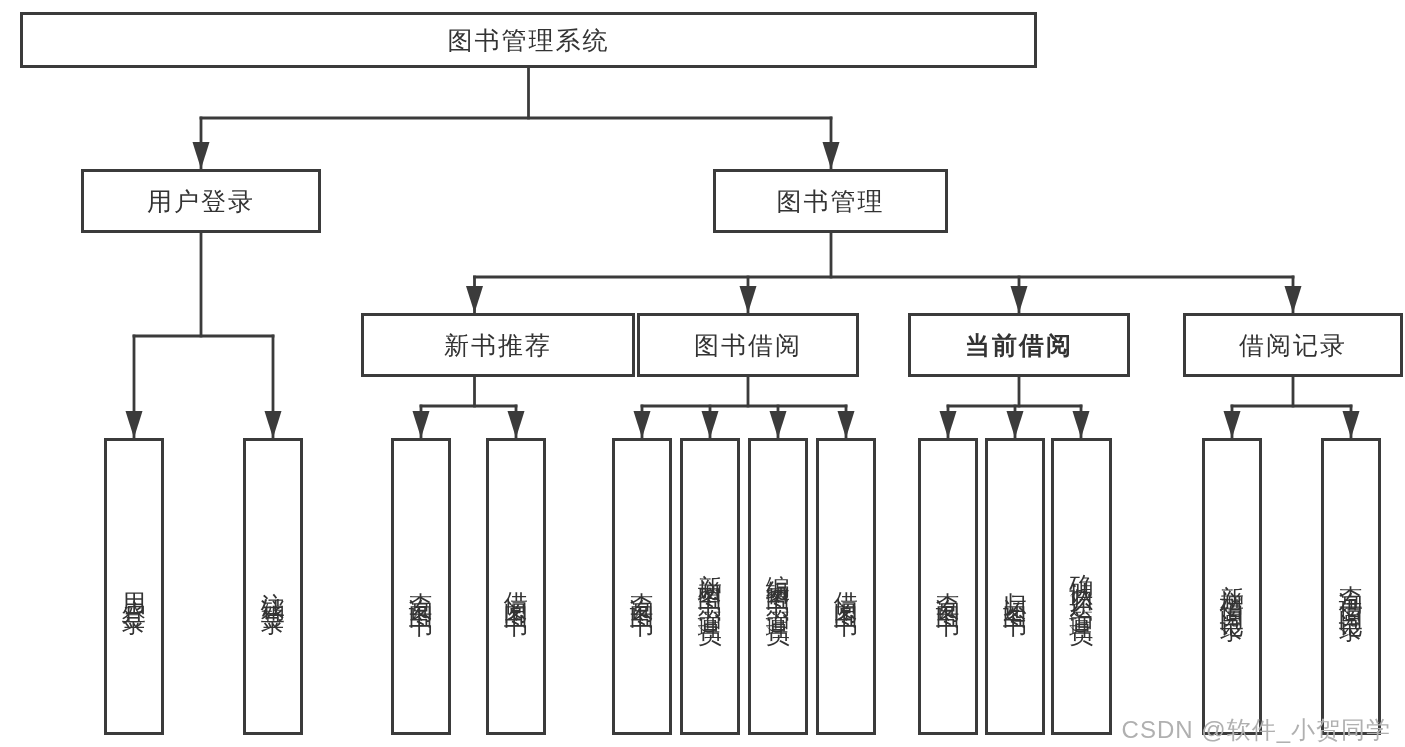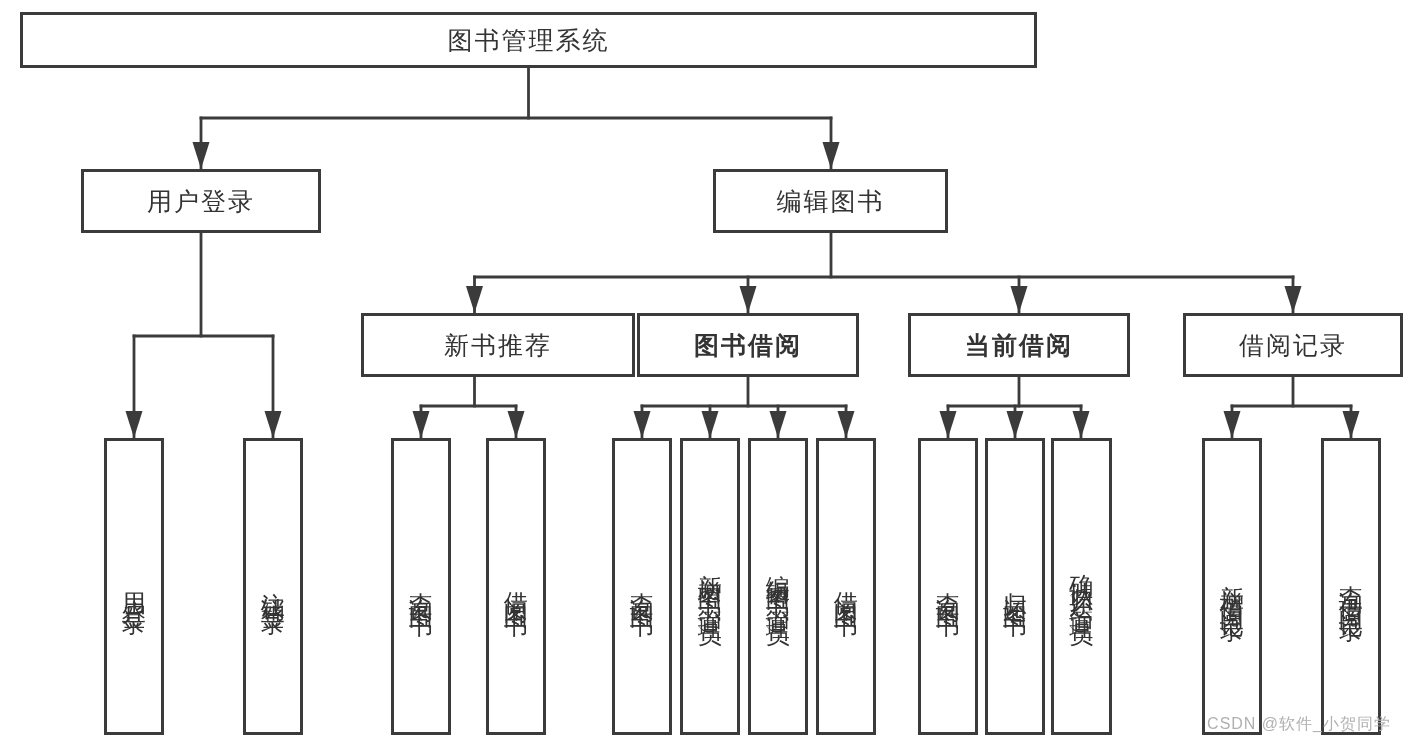--- a/index.html
+++ b/index.html
@@ -15,21 +15,21 @@
   }
   .vnode{
     position:absolute;box-sizing:border-box;border:3px solid #3b3b3b;background:#ffffff;
     display:flex;align-items:center;justify-content:center;z-index:2;
   }
   .vtext{
     writing-mode:vertical-rl;text-orientation:mixed;
     font-size:24px;letter-spacing:7px;line-height:1.15;white-space:nowrap;color:#333333;
   }
   .watermark{
-    position:absolute;z-index:5;color:#b0b0b0;font-size:16px;letter-spacing:1px;white-space:nowrap;
+    position:absolute;z-index:5;color:#b0b0b0;font-size:24px;letter-spacing:1px;white-space:nowrap;
   }
 </style>
 </head>
 <body>
 
 <div id="canvas">
 
   <svg id="wires" width="1405" height="747" viewBox="0 0 1405 747">
     <defs>
       <marker id="arw" markerUnits="userSpaceOnUse" markerWidth="28" markerHeight="18" refX="27" refY="8.5" orient="auto">
@@ -76,24 +76,24 @@
       <line x1="1293" y1="377" x2="1293" y2="406"></line>
       <line x1="1232" y1="406" x2="1351" y2="406"></line>
       <line x1="1232" y1="406" x2="1232" y2="438" marker-end="url(#arw)"></line>
       <line x1="1351" y1="406" x2="1351" y2="438" marker-end="url(#arw)"></line>
     </g>
   </svg>
 
   <div class="node" style="left:20px;top:12px;width:1017px;height:56px;">图书管理系统</div>
 
   <div class="node" style="left:81px;top:169px;width:240px;height:64px;">用户登录</div>
-  <div class="node" style="left:713px;top:169px;width:235px;height:64px;">编辑图书</div>
+  <div class="node" style="left:713px;top:169px;width:235px;height:64px;">图书管理</div>
 
   <div class="node" style="left:361px;top:313px;width:274px;height:64px;">新书推荐</div>
-  <div class="node" style="left:637px;top:313px;width:222px;height:64px;font-weight:bold;">图书借阅</div>
+  <div class="node" style="left:637px;top:313px;width:222px;height:64px;">图书借阅</div>
   <div class="node" style="left:908px;top:313px;width:222px;height:64px;font-weight:bold;">当前借阅</div>
   <div class="node" style="left:1183px;top:313px;width:220px;height:64px;">借阅记录</div>
 
   <div class="vnode" style="left:104px;top:438px;width:60px;height:297px;">
     <span class="vtext">用户登录</span>
   </div>
   <div class="vnode" style="left:243px;top:438px;width:60px;height:297px;">
     <span class="vtext">注销登录</span>
   </div>
 

